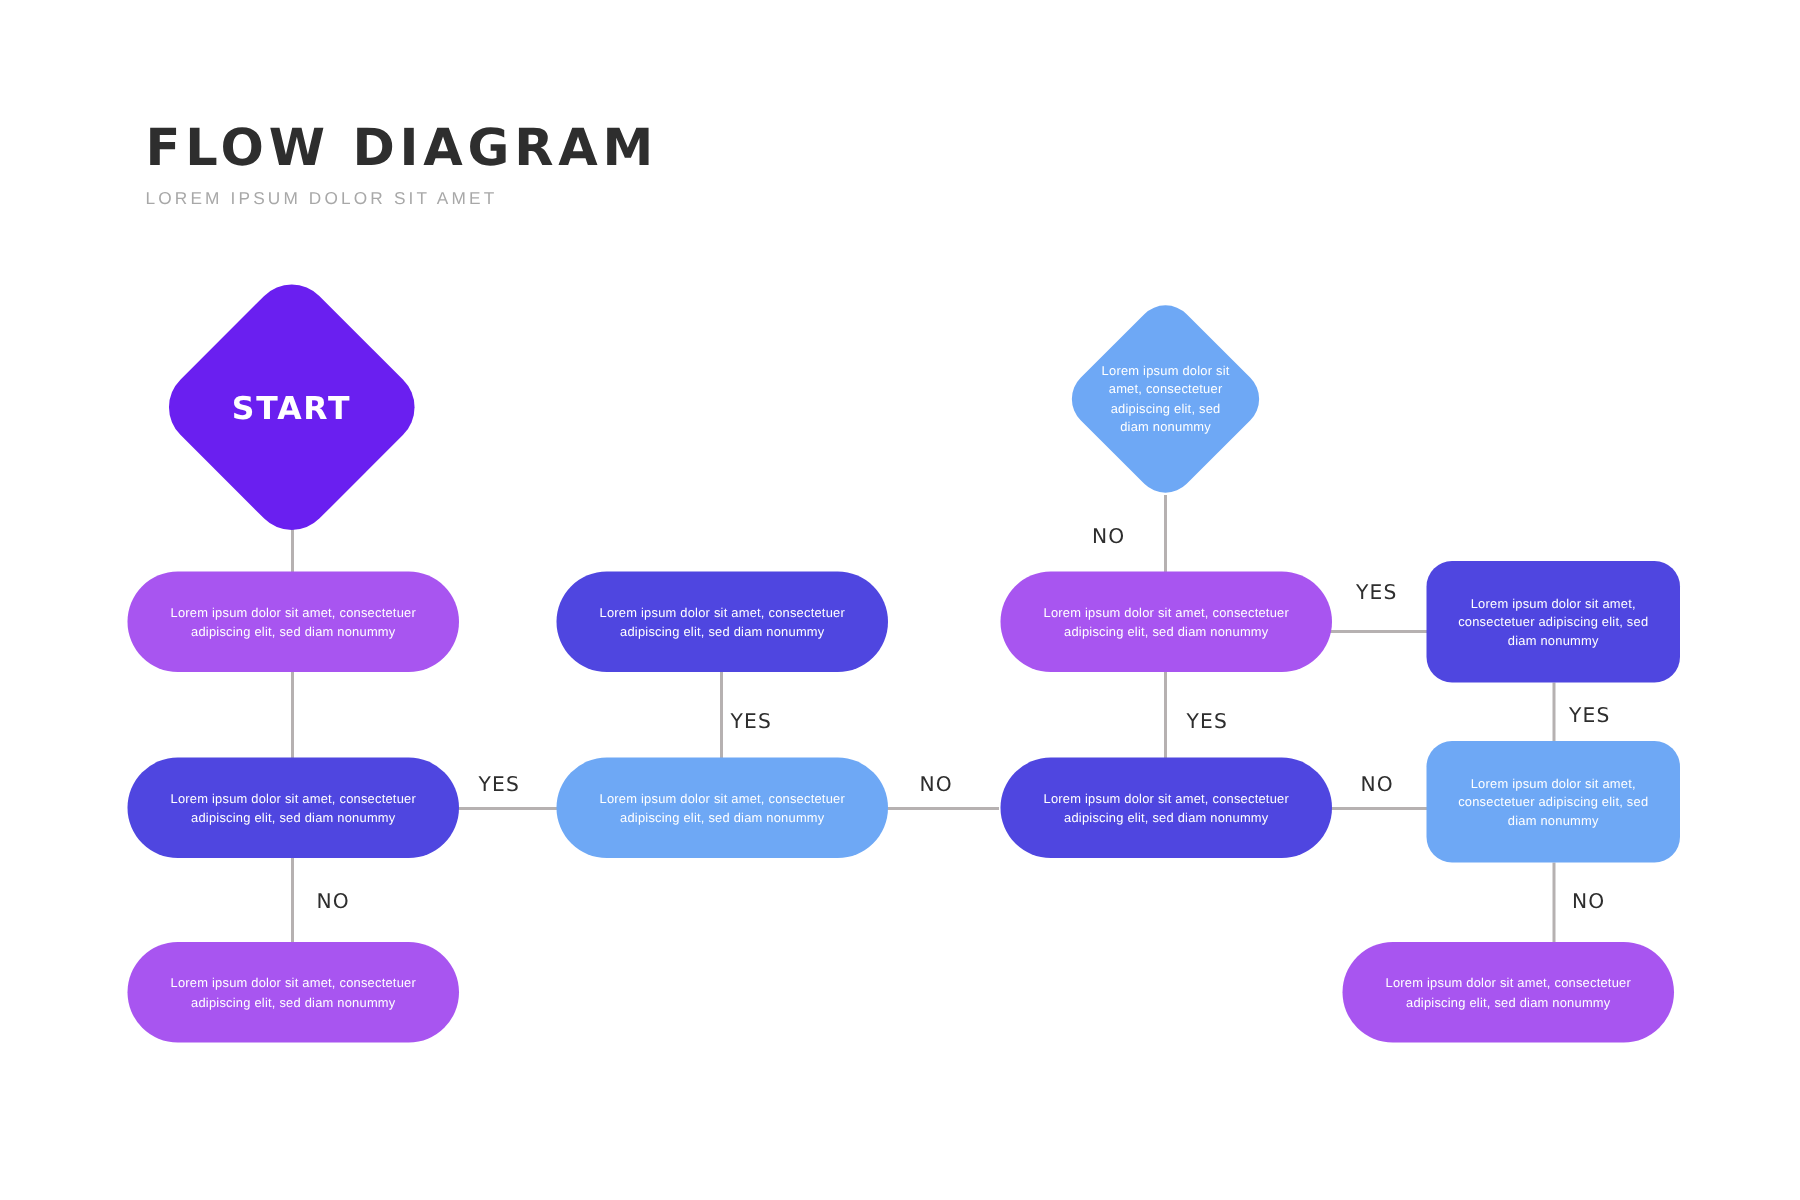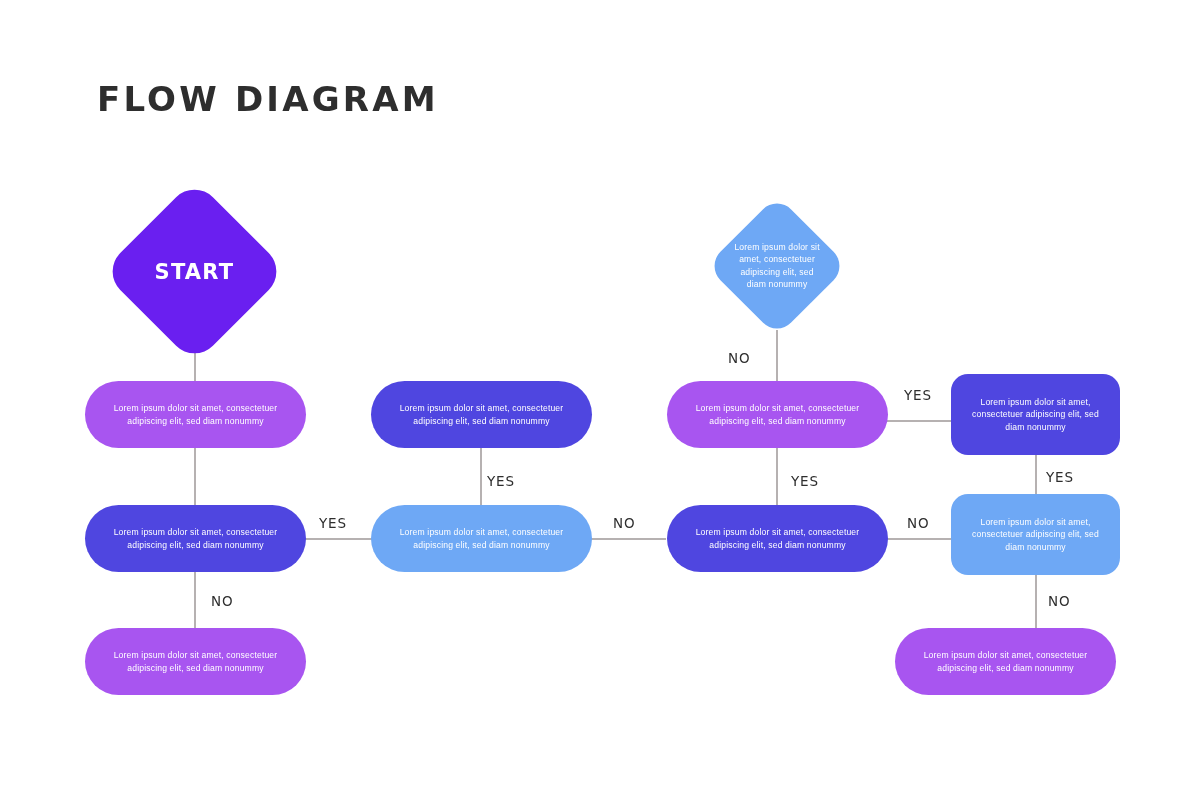--- a/index.html
+++ b/index.html
@@ -96,20 +96,21 @@
     font-family: "DejaVu Sans", sans-serif;
   }
 </style>
 </head>
 <body>
 
 <div id="canvas">
 
   <div class="header">
     <div class="doc-title">FLOW DIAGRAM</div>
+    <div class="doc-subtitle">LOREM IPSUM DOLOR SIT AMET</div>
   </div>
 
   <div class="conn v" style="left:194px; top:330px; height:52px;"></div>
   <div class="conn v" style="left:194px; top:448px; height:58px;"></div>
   <div class="conn v" style="left:194px; top:570px; height:60px;"></div>
   <div class="conn h" style="left:300px; top:538px; width:80px;"></div>
 
   <div class="conn v" style="left:480px; top:448px; height:58px;"></div>
   <div class="conn h" style="left:586px; top:538px; width:80px;"></div>
 

